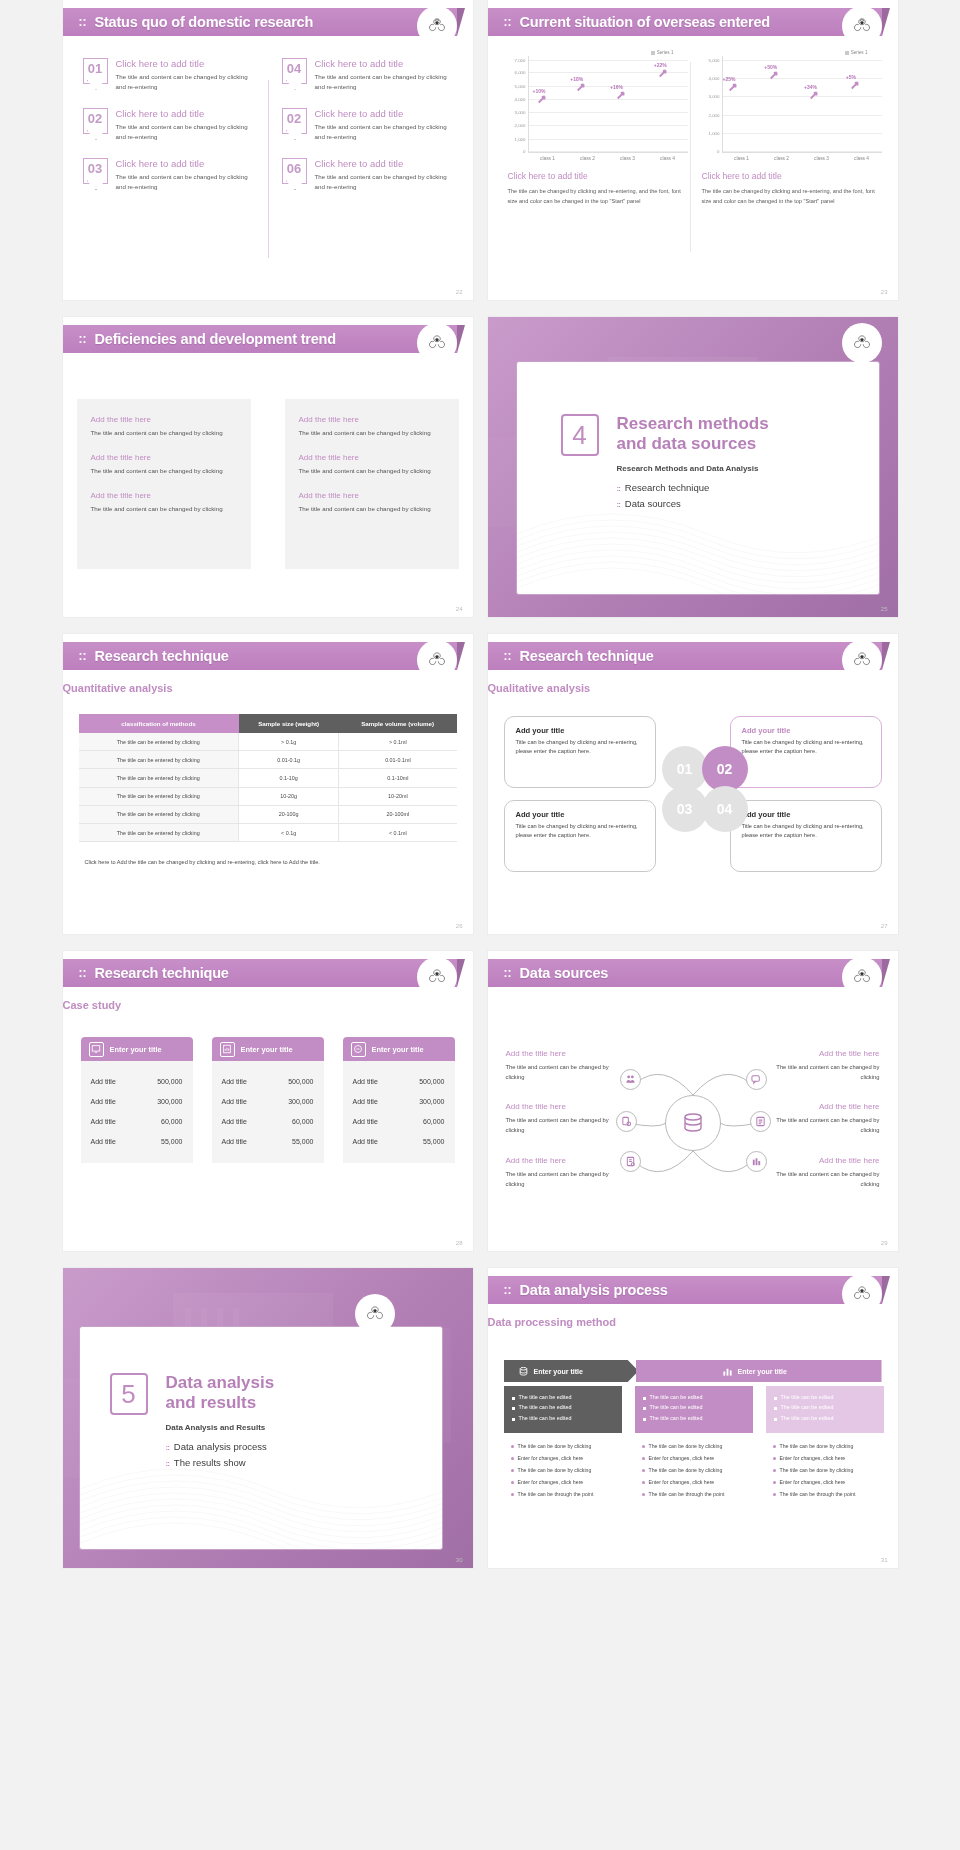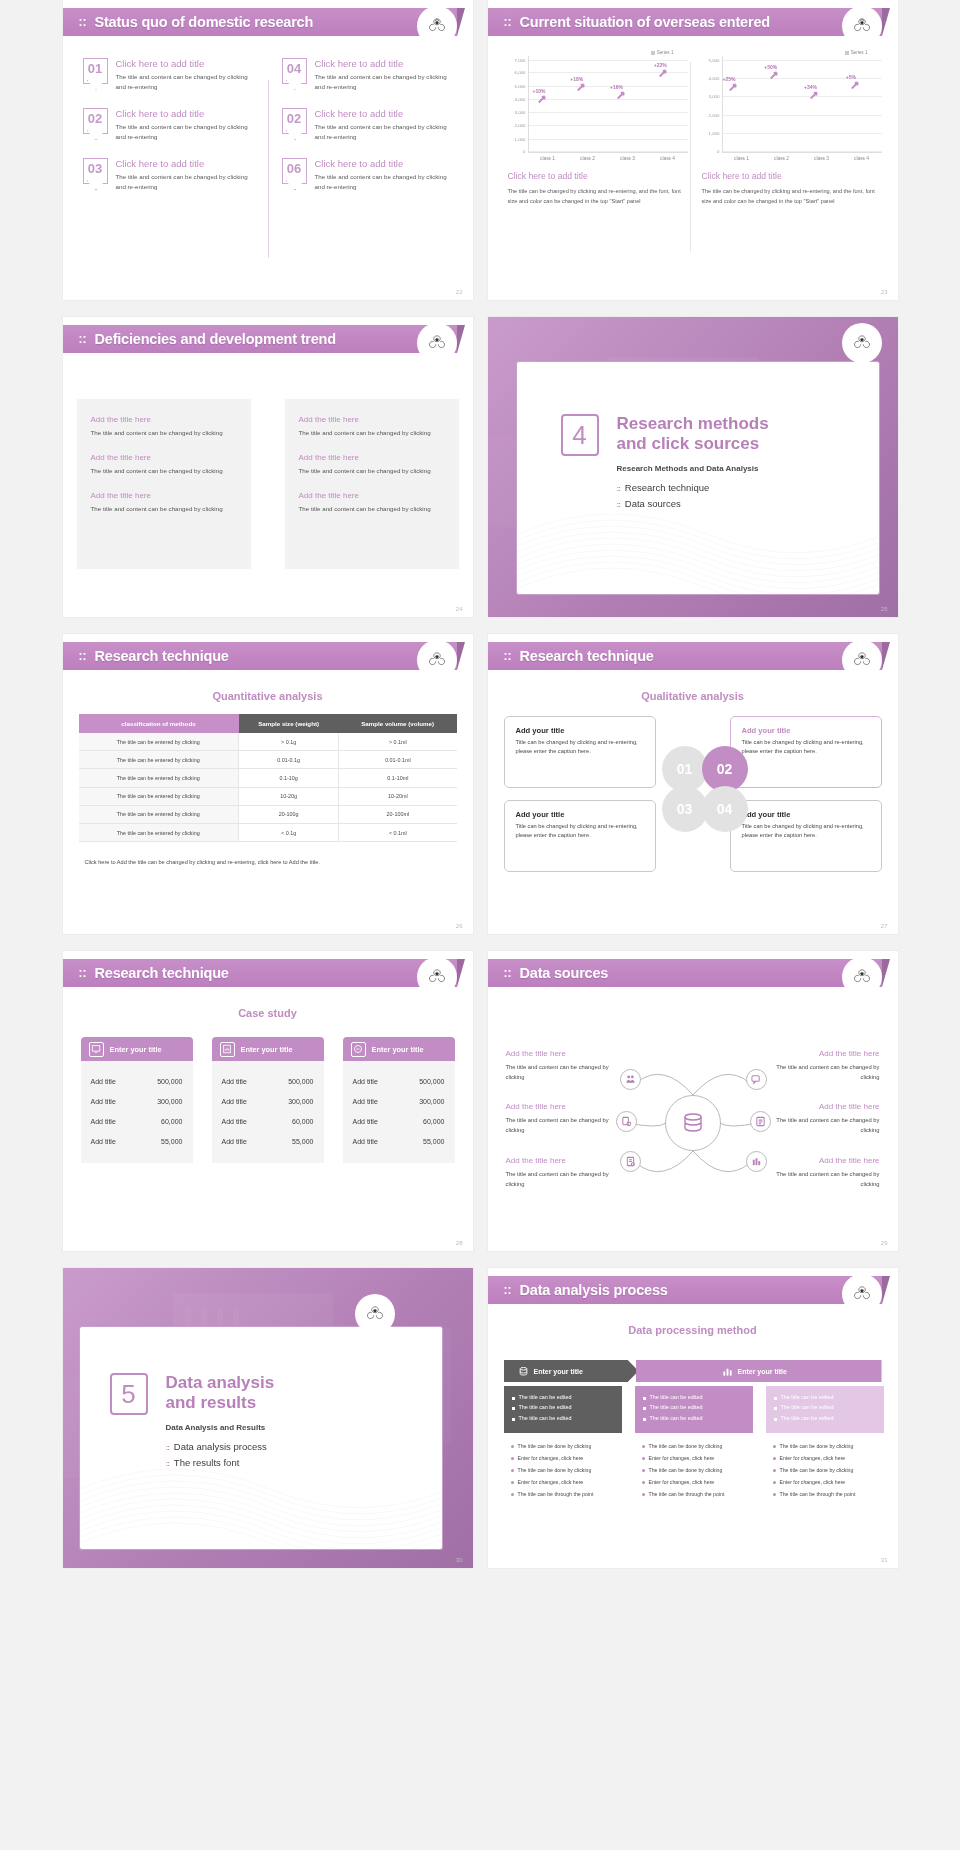--- a/index.html
+++ b/index.html
@@ -150,34 +150,34 @@
   }
   .sec h2{ font-size:17px; color:#b780b9; font-weight:700; line-height:1.18; margin-left:56px;}
   .sec h6{ font-size:8px; color:#4a4a4a; font-weight:700; margin-left:56px; margin-top:10px;}
   .sec ul{ list-style:none; margin-left:56px; margin-top:9px;}
   .sec li{ font-size:9.5px; color:#3c3c3c; margin-bottom:5px;}
   .sec li b{ color:#c08cc2; font-size:8px; margin-right:5px; letter-spacing:-1px;}
   .sec.alt .card{ left:16px; top:58px; right:30px; bottom:18px;}
   .sec.alt .inner{ left:30px; top:46px;}
 
   
-  .sub { position:absolute; left:0; right:0; top:56px; text-align:center;
+  .sub { position:absolute; left:0; right:0; top:48px; text-align:left;
          font-size:11px; color:#c08cc2; font-weight:700; }
   table.tbl { position:absolute; left:16px; right:16px; top:80px; border-collapse:collapse; width:378px;}
   table.tbl th { font-size:6.2px; color:#fff; padding:6px 4px; font-weight:700; }
   table.tbl th.c1 { background:#c78fc8; width:160px;}
   table.tbl th.c2, table.tbl th.c3 { background:#5f5f5f; }
   table.tbl td { font-size:5.4px; color:#4a4a4a; text-align:center; padding:5.6px 4px;
                  border-bottom:1px solid #e6e6e6; border-right:1px solid #e6e6e6;}
   table.tbl td:first-child{ background:#f7f7f7; }
   table.tbl td:last-child{ border-right:none; }
   .s26 .foot { position:absolute; left:22px; right:18px; top:225px; font-size:5.6px; color:#4a4a4a;}
 
   
-  .qbox{ position:absolute; width:152px; height:72px; border:1px solid #c9c9c9; border-radius:5px; padding:9px 11px; background:#fff;}
+  .qbox{ position:absolute; width:152px; height:72px; border:1px solid #c9c9c9; border-radius:10px; padding:9px 11px; background:#fff;}
   .qbox.pk{ border-color:#d9b0da;}
   .qbox h5{ font-size:7.6px; color:#2f2f2f; font-weight:700; margin-bottom:3px;}
   .qbox.pk h5{ color:#c08cc2;}
   .qbox p{ font-size:5.7px; color:#4a4a4a; line-height:1.6;}
   .qcirc{ position:absolute; width:46px;height:46px;border-radius:50%;
           display:flex;align-items:center;justify-content:center;
           font-size:14px;font-weight:700;}
   .qcirc.g{ background:#e2e2e2; color:#ffffff;}
   .qcirc.p{ background:#c28cc4; color:#ffffff;}
 
@@ -515,21 +515,21 @@
           <path d="M0 96 Q95 56 190 96 T380 91"></path>
             <path d="M0 102 Q95 62 190 102 T380 97"></path>
           <path d="M0 108 Q95 68 190 108 T380 103"></path>
             <path d="M0 114 Q95 74 190 114 T380 109"></path>
         </g>
       </svg>
       <div class="inner">
         <div class="secnum">4</div>
         <h2>
           <span>Research methods</span><br>
-          <span>and click sources</span>
+          <span>and data sources</span>
         </h2>
         <h6>Research Methods and Data Analysis</h6>
         <ul>
           <li><b>::</b><span>Research technique</span></li>
           <li><b>::</b><span>Data sources</span></li>
         </ul>
       </div>
     </div>
     <div class="badge">
       <svg viewBox="0 0 40 40">
@@ -906,21 +906,21 @@
       </svg>
       <div class="inner">
         <div class="secnum">5</div>
         <h2>
           <span>Data analysis</span><br>
           <span>and results</span>
         </h2>
         <h6>Data Analysis and Results</h6>
         <ul>
           <li><b>::</b><span>Data analysis process</span></li>
-          <li><b>::</b><span>The results font</span></li>
+          <li><b>::</b><span>The results show</span></li>
         </ul>
       </div>
     </div>
     <div class="badge" style="right:auto;left:292px;top:26px">
       <svg viewBox="0 0 40 40">
           <g fill="none" stroke="#555" stroke-width="1.1">
         <path d="M20 9c-3 0-5 2-5 4.5S17 18 20 18s5-2 5-4.5S23 9 20 9z"></path>
         <path d="M15 18c-3-1.5-6 .5-6.5 3.5S10 27 13 27s5-2 5-5"></path>
         <path d="M25 18c3-1.5 6 .5 6.5 3.5S30 27 27 27s-5-2-5-5"></path>
       </g>

